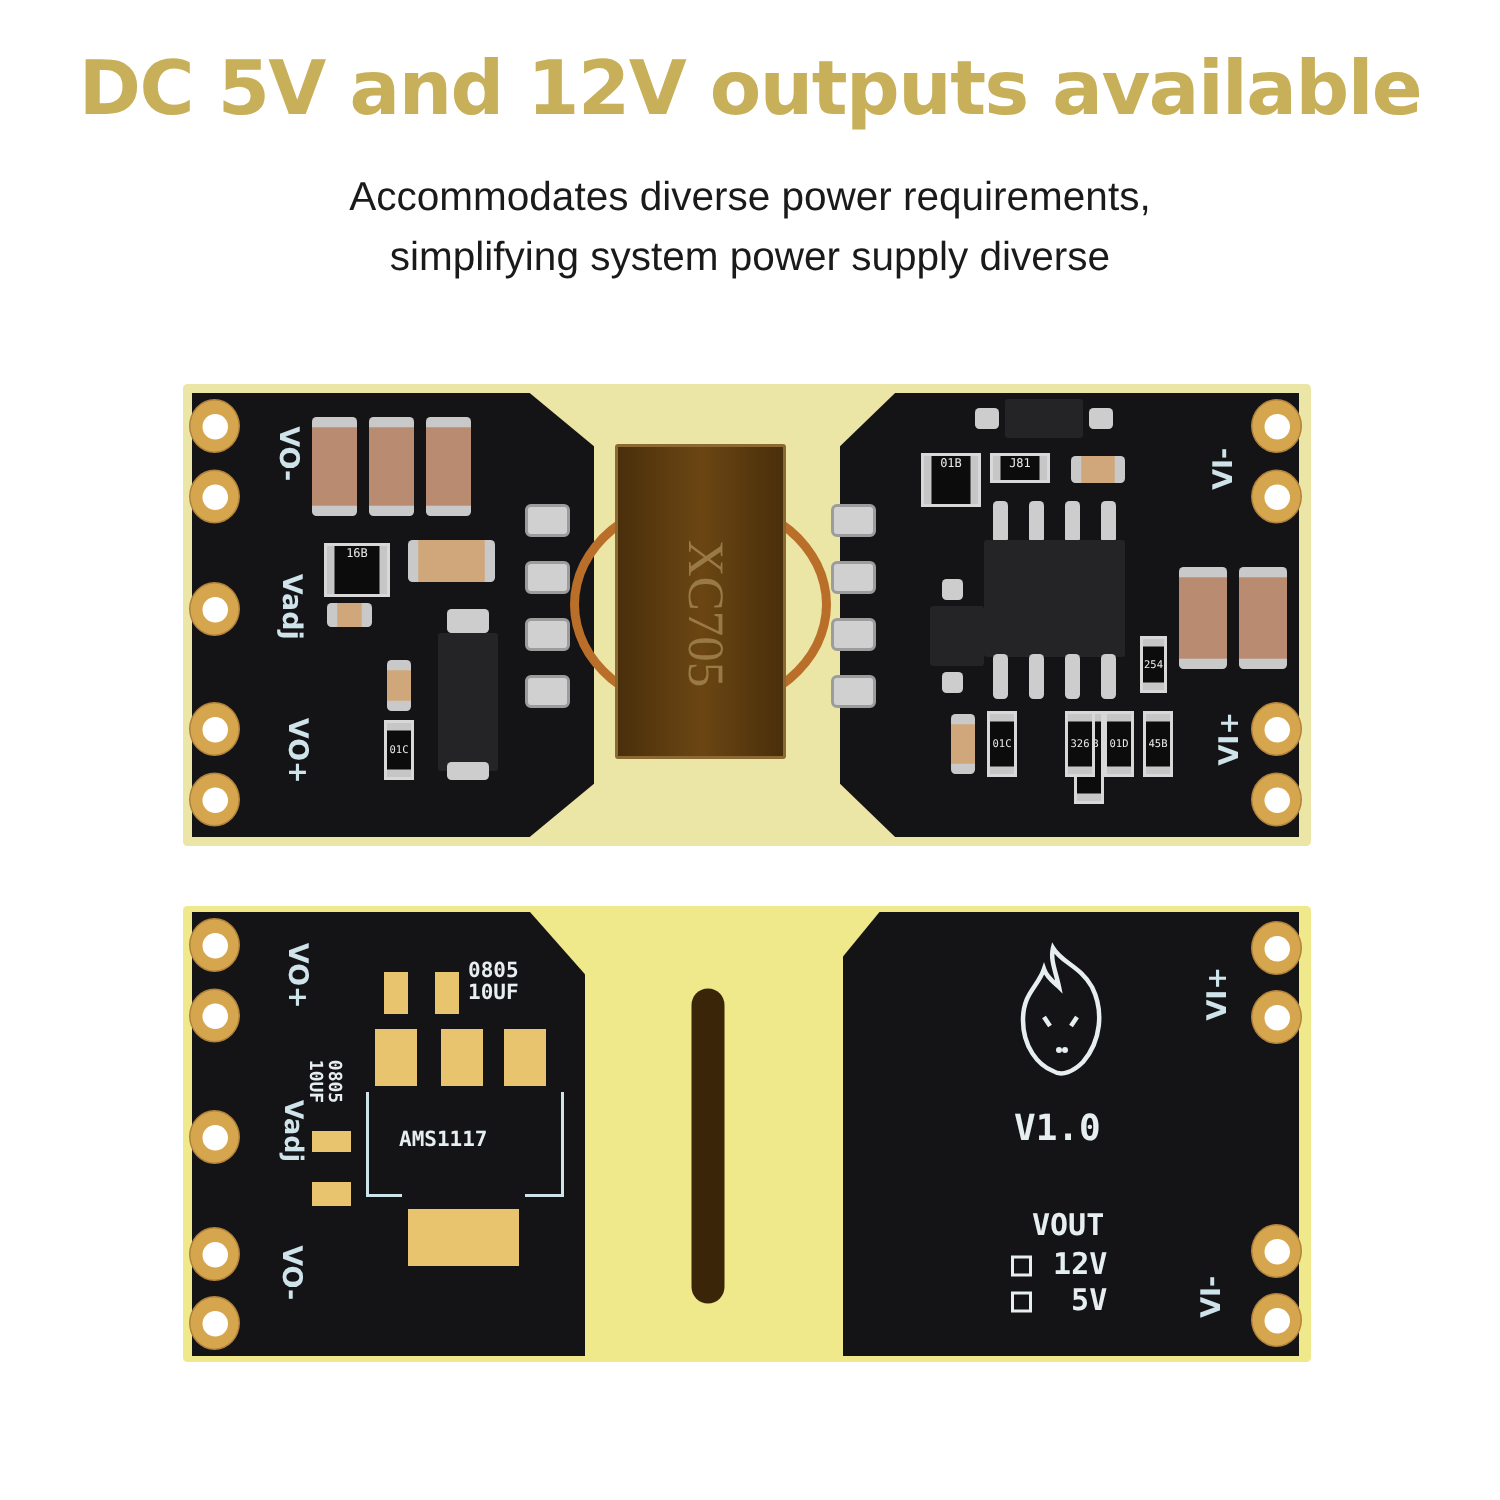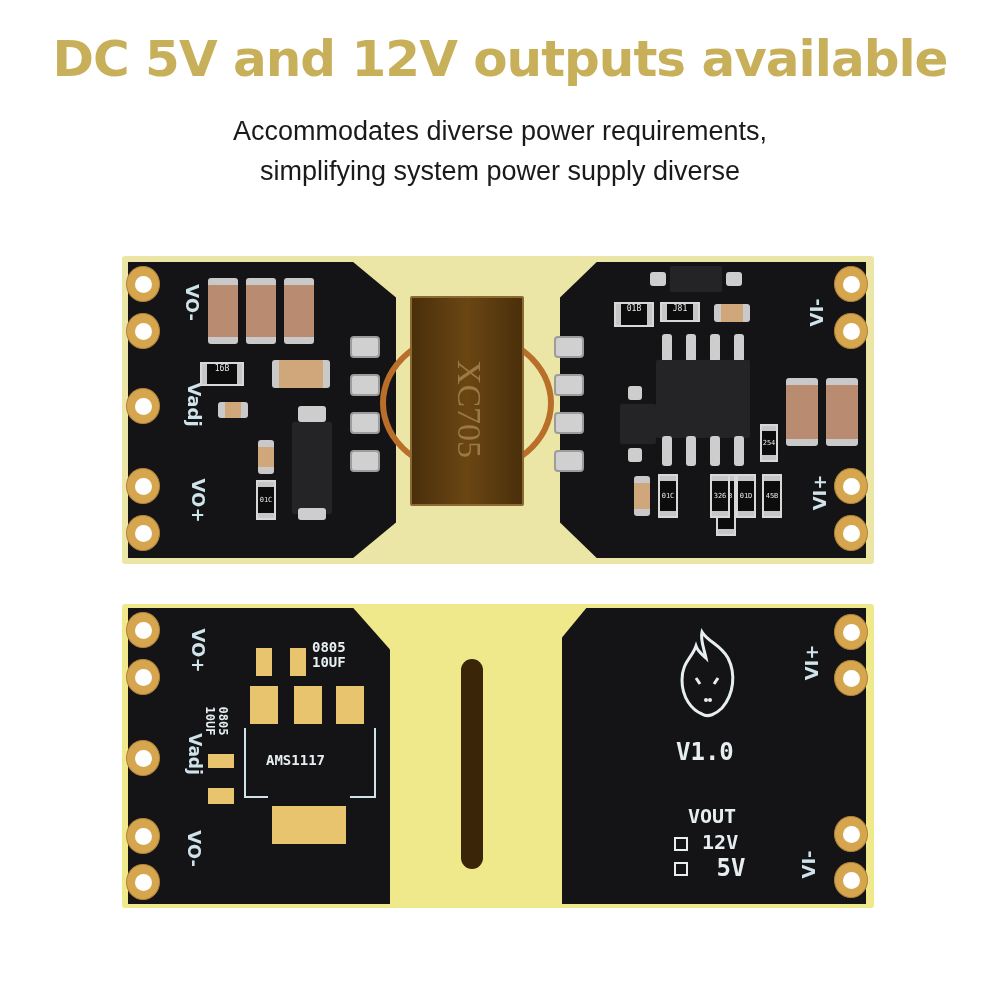--- a/index.html
+++ b/index.html
@@ -102,21 +102,21 @@
 
   <div class="silk rot90" style="left:52px;top:36px">VO-</div>
   <div class="silk rot90" style="left:50px;top:138px">Vadj</div>
   <div class="silk rot90" style="left:54px;top:234px">VO+</div>
   <div class="silk rot-90" style="left:680px;top:46px">VI-</div>
   <div class="silk rot-90" style="left:680px;top:226px">VI+</div>
 
   <div class="cap" style="left:86px;top:22px;width:30px;height:66px"></div>
   <div class="cap" style="left:124px;top:22px;width:30px;height:66px"></div>
   <div class="cap" style="left:162px;top:22px;width:30px;height:66px"></div>
-  <div class="res" style="left:80px;top:108px;width:40px;height:20px">16B</div>
+  <div class="res" style="left:96px;top:108px;width:40px;height:32px">16B</div>
   <div class="cap h tan" style="left:150px;top:104px;width:58px;height:28px"></div>
   <div class="cap h tan" style="left:96px;top:146px;width:30px;height:16px"></div>
   <div class="cap tan" style="left:136px;top:184px;width:16px;height:34px"></div>
   <div class="res v" style="left:136px;top:226px;width:16px;height:36px;font-size:7px;line-height:26px">01C</div>
   <div class="ic" style="left:170px;top:166px;width:40px;height:92px"></div>
   <div class="lead" style="left:176px;top:150px;width:28px;height:16px"></div>
   <div class="lead" style="left:176px;top:252px;width:28px;height:12px"></div>
 
   <div class="tpad" style="left:228px;top:80px"></div>
   <div class="tpad" style="left:228px;top:118px"></div>
@@ -127,21 +127,21 @@
   <div class="tpad" style="left:432px;top:156px"></div>
   <div class="tpad" style="left:432px;top:194px"></div>
   <div class="coil"></div>
   <div class="inductor">
     <div class="inductor-label">XC705</div>
   </div>
 
   <div class="ic" style="left:548px;top:10px;width:52px;height:26px"></div>
   <div class="lead" style="left:528px;top:16px;width:16px;height:14px"></div>
   <div class="lead" style="left:604px;top:16px;width:16px;height:14px"></div>
-  <div class="res" style="left:494px;top:48px;width:36px;height:21px">01B</div>
+  <div class="res" style="left:494px;top:48px;width:36px;height:32px">01B</div>
   <div class="res" style="left:540px;top:48px;width:36px;height:16px">J81</div>
   <div class="cap h tan" style="left:592px;top:48px;width:36px;height:18px"></div>
 
   <div class="lead" style="left:540px;top:78px;width:10px;height:28px"></div>
   <div class="lead" style="left:564px;top:78px;width:10px;height:28px"></div>
   <div class="lead" style="left:588px;top:78px;width:10px;height:28px"></div>
   <div class="lead" style="left:612px;top:78px;width:10px;height:28px"></div>
   <div class="ic" style="left:534px;top:104px;width:94px;height:78px"></div>
   <div class="lead" style="left:540px;top:180px;width:10px;height:30px"></div>
   <div class="lead" style="left:564px;top:180px;width:10px;height:30px"></div>
@@ -217,20 +217,20 @@
       <line x1="40" y1="50" x2="36" y2="56" stroke="#e6eef0" stroke-width="3"></line>
       <circle cx="28" cy="72" r="2" fill="#e6eef0"></circle>
       <circle cx="32" cy="72" r="2" fill="#e6eef0"></circle>
     </svg>
     <div class="bsilk" style="left:114px;top:130px;font-size:24px">V1.0</div>
     <div class="bsilk" style="left:126px;top:196px;font-size:20px">VOUT</div>
     <div class="bsilk" style="left:112px;top:222px;font-size:20px">
       <span class="jbox"></span>
       <span>12V</span>
     </div>
-    <div class="bsilk" style="left:112px;top:246px;font-size:24px">
+    <div class="bsilk" style="left:112px;top:246px;font-size:20px">
       <span class="jbox"></span>
       <span style="margin-left:12px">5V</span>
     </div>
     <div class="silk rot-90" style="left:232px;top:44px">VI+</div>
     <div class="silk rot-90" style="left:232px;top:246px">VI-</div>
   </div>
 </div>
 
 </body></html>

